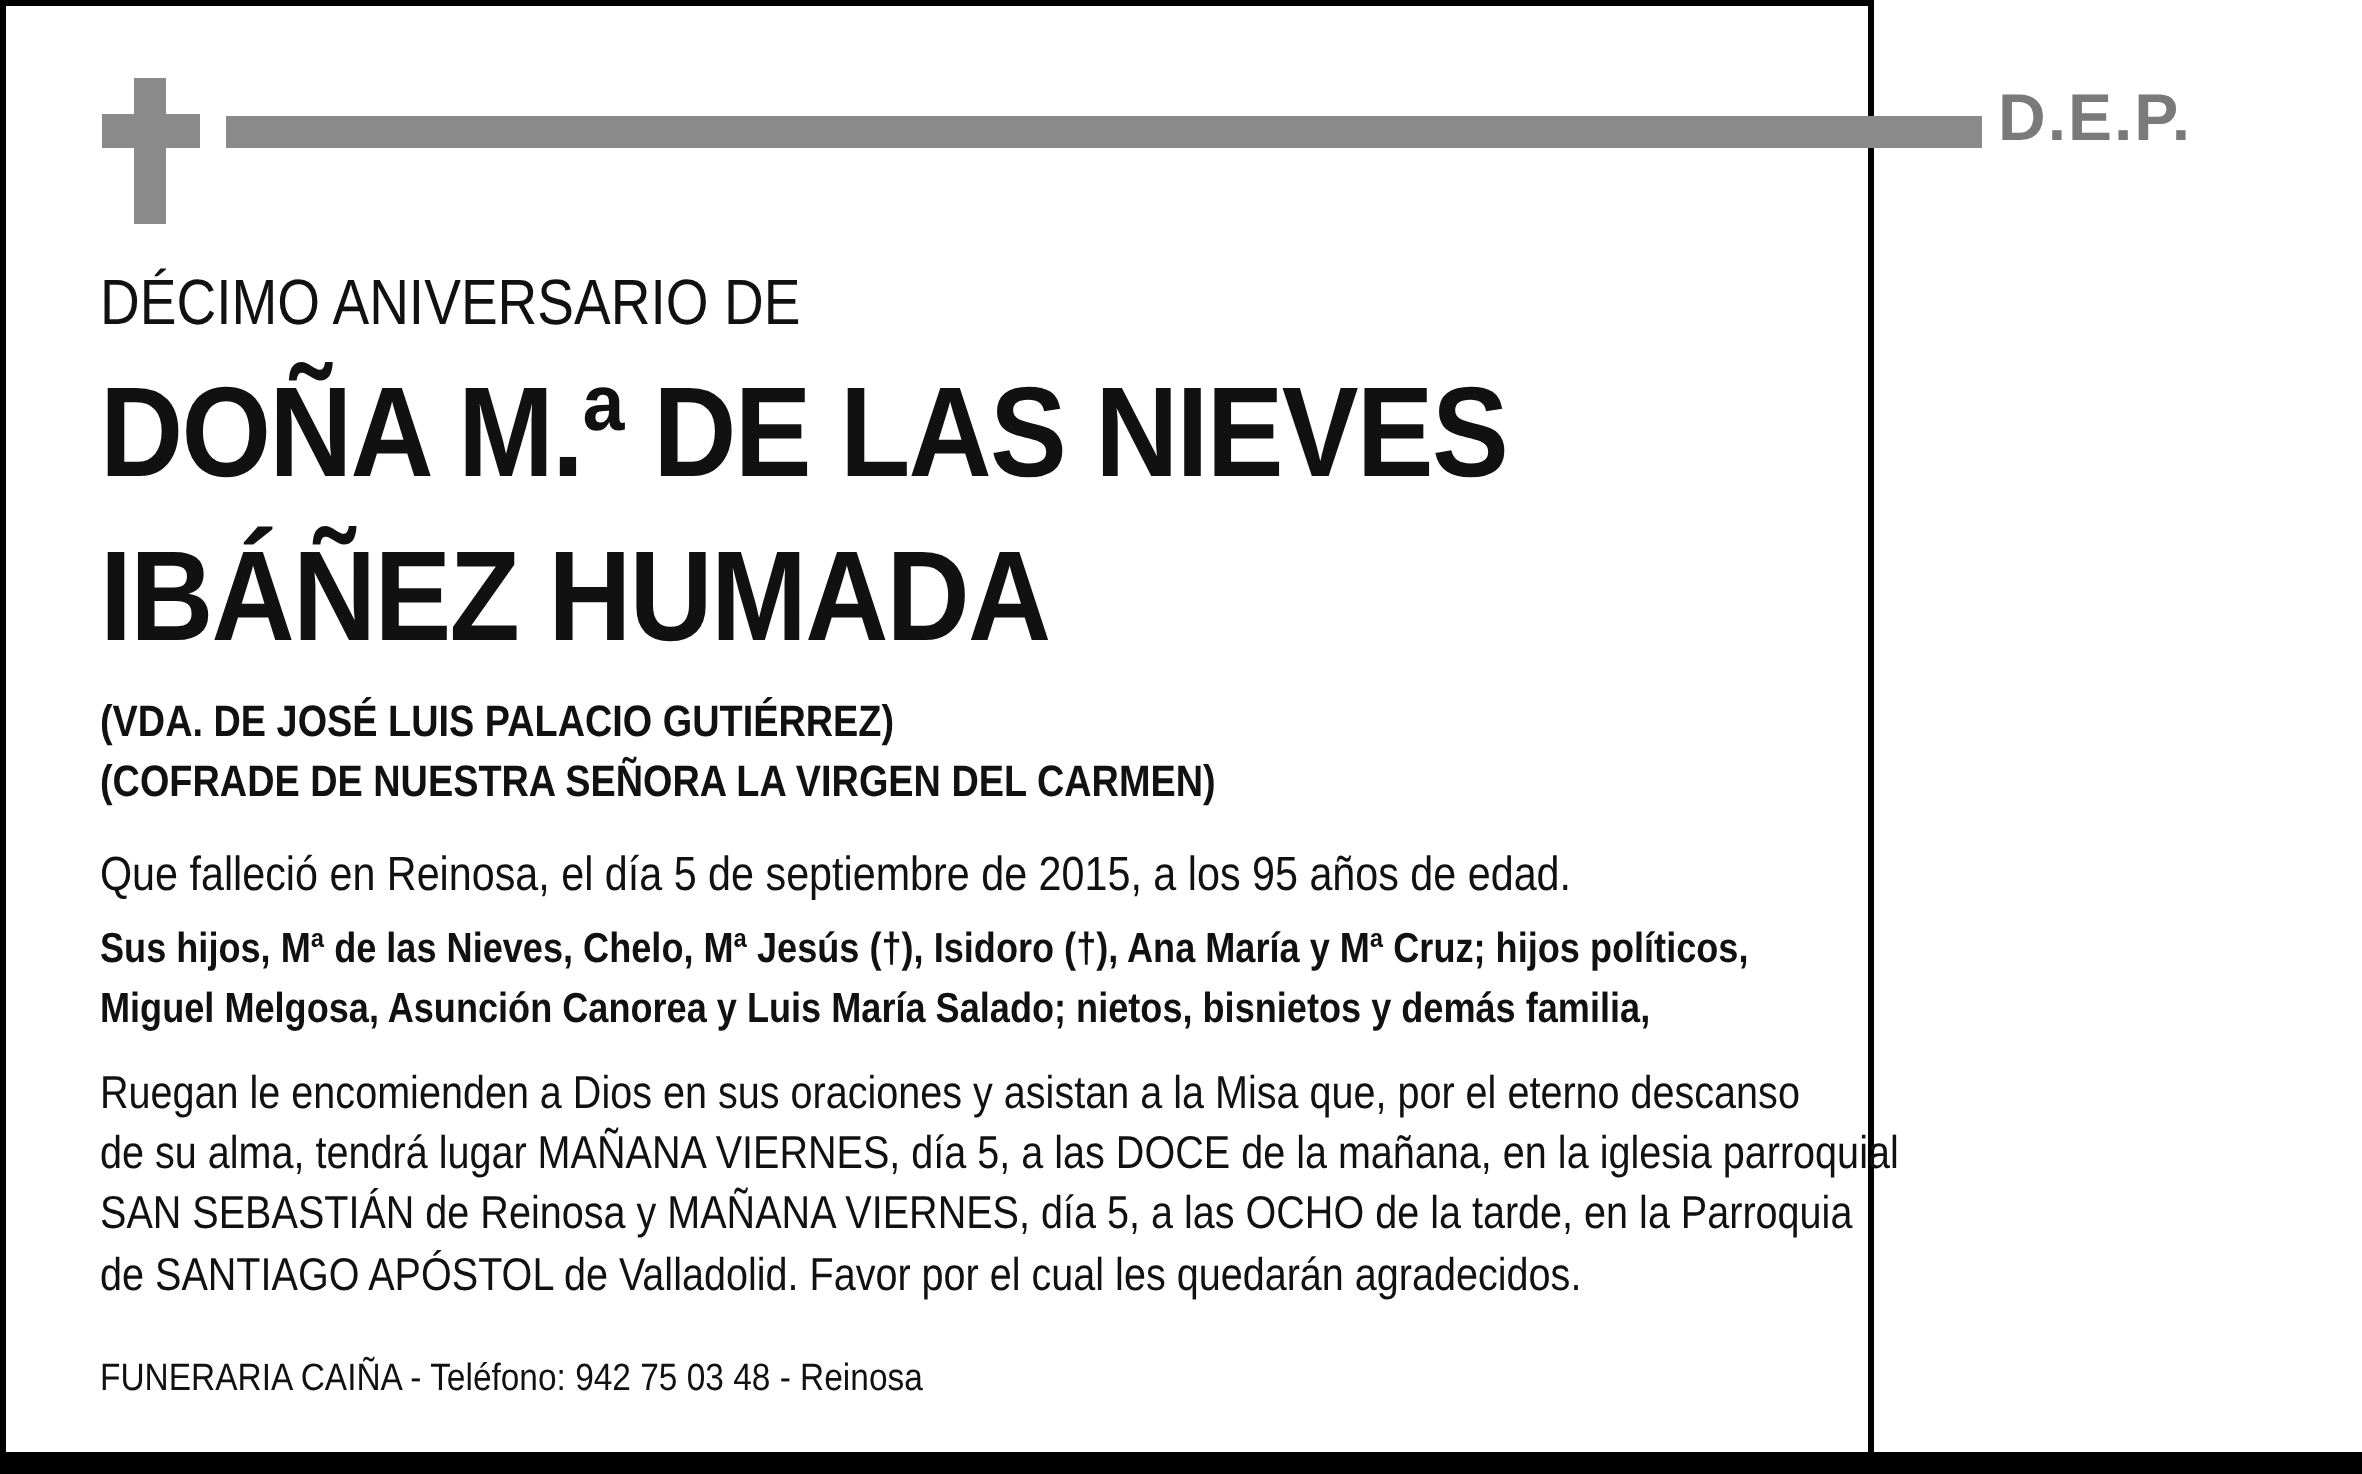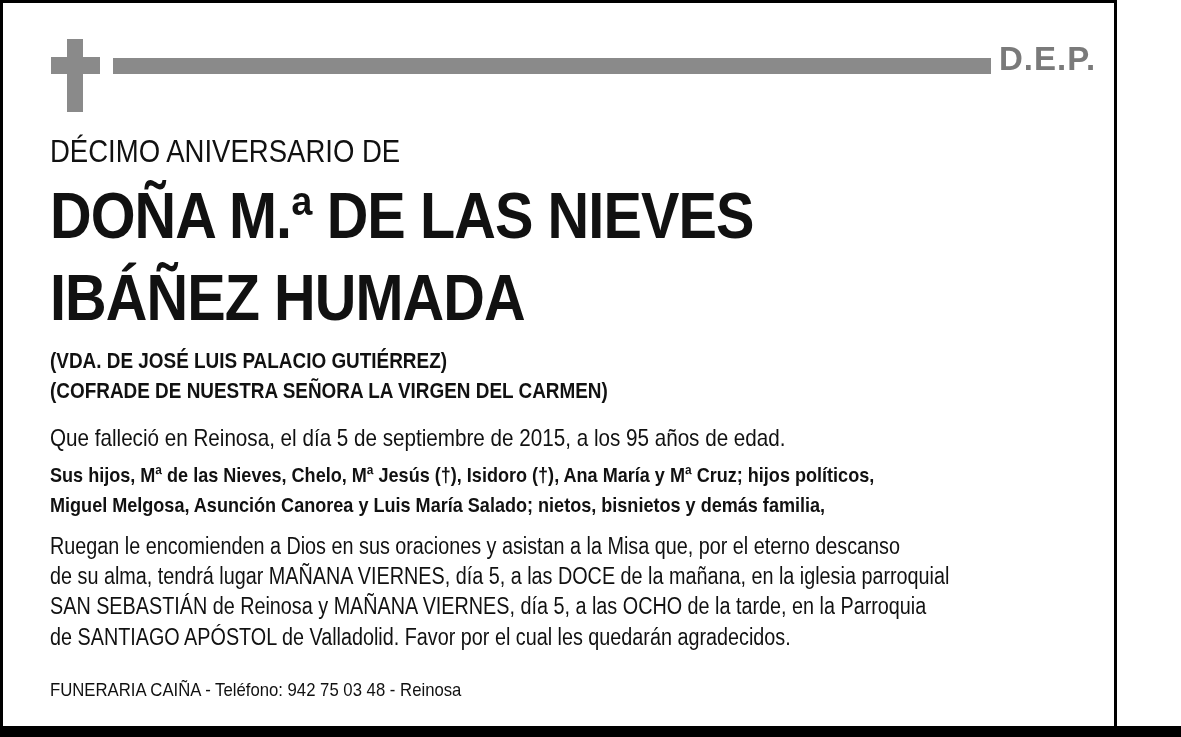--- a/index.html
+++ b/index.html
@@ -1,18 +1,18 @@
 <!DOCTYPE html>
 <html><head>
 <meta charset="utf-8">
 <style>
   html, body { margin: 0; padding: 0; background: #ffffff; }
   body { width: 1181px; height: 737px; position: relative; overflow: hidden; }
   .frame {
-    position: absolute; left: 0; top: 0; width: 1117px; height: 737px;
+    position: absolute; left: 0; top: 0; width: 937px; height: 737px;
     box-sizing: border-box; border-left: 3px solid #000; border-top: 3px solid #000;
     border-right: 3px solid #000; background: #fff;
   }
   .bottom-bar { position: absolute; left: 0; top: 726px; width: 1181px; height: 11px; background: #000; }
   .cross-v { position: absolute; left: 64px; top: 36px; width: 16px; height: 73px; background: #8a8a8a; }
   .cross-h { position: absolute; left: 48px; top: 54px; width: 49px; height: 17px; background: #8a8a8a; }
   .rule { position: absolute; left: 110px; top: 55px; width: 878px; height: 16px; background: #8a8a8a; }
   .dep { position: absolute; left: 996px; top: 36px; font-family: "Liberation Sans", sans-serif;
     font-weight: bold; font-size: 33px; color: #7a7a7a; letter-spacing: 1px; line-height: 40px; }
   .t { position: absolute; left: 47px; font-family: "Liberation Sans", sans-serif; color: #111; white-space: nowrap; }

